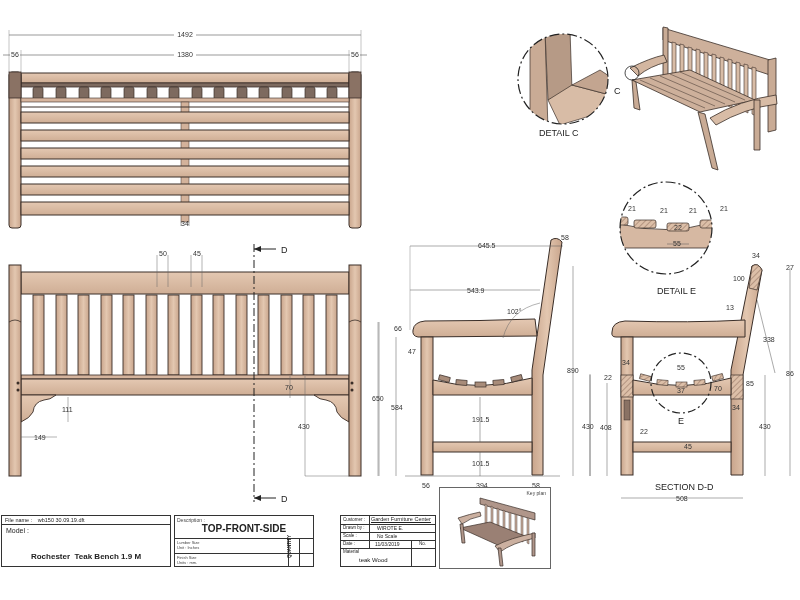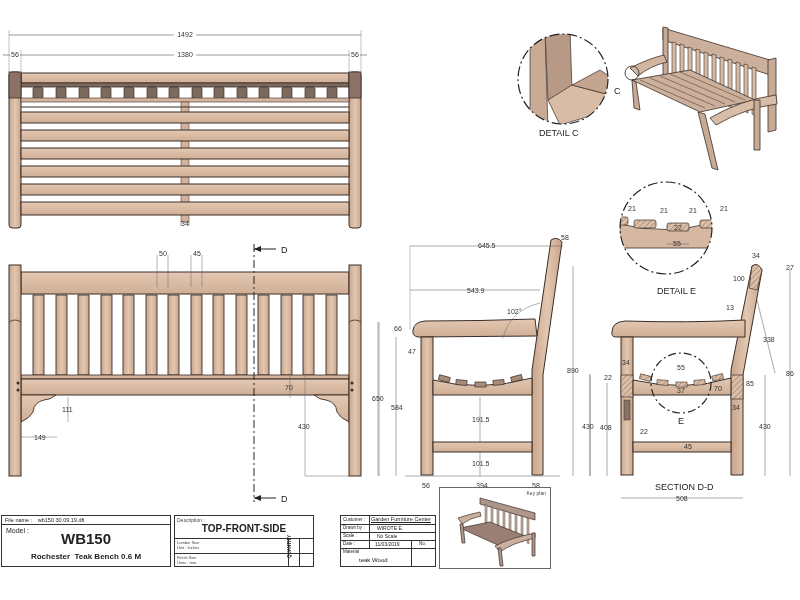--- a/index.html
+++ b/index.html
@@ -351,22 +351,21 @@
     </g>
   </svg>
 </div>
 
 <div class="tb" style="left:1px;top:515px;width:170px;height:52px;">
   <div class="cell" style="left:0;top:0;width:100%;height:9px;border-bottom:1px solid #333;font-size:5.5px;padding:1px 3px;">
     <span>File name :</span>
     <span style="margin-left:4px;">wb150 30.09.19.dft</span>
   </div>
   <div class="cell" style="left:4px;top:11px;font-size:7px;">Model :</div>
-  <div class="cell" style="left:0;top:14px;width:100%;text-align:center;font-size:15px;font-weight:bold;">WB150</div>
-  <div class="cell" style="left:0;top:36px;width:100%;text-align:center;font-size:8px;font-weight:bold;white-space:pre;">Rochester  Teak Bench 0.6 M</div>
+  <div class="cell" style="left:0;top:36px;width:100%;text-align:center;font-size:8px;font-weight:bold;white-space:pre;">Rochester  Teak Bench 1.9 M</div>
 </div>
 
 <div class="tb" style="left:174px;top:515px;width:140px;height:52px;">
   <div class="cell" style="left:2px;top:1px;font-size:5px;color:#444;">Description :</div>
   <div class="cell" style="left:0;top:7px;width:100%;text-align:center;font-size:10px;font-weight:bold;">TOP-FRONT-SIDE</div>
   <div class="cell" style="left:0;top:22px;width:100%;border-top:1px solid #333;"></div>
   <div class="cell" style="left:0;top:37px;width:100%;border-top:1px solid #333;"></div>
   <div class="cell" style="left:113px;top:22px;height:28px;border-left:1px solid #333;"></div>
   <div class="cell" style="left:124px;top:22px;height:28px;border-left:1px solid #333;"></div>
   <div class="cell small" style="left:2px;top:24px;font-size:4px;">Lumber Size</div>

